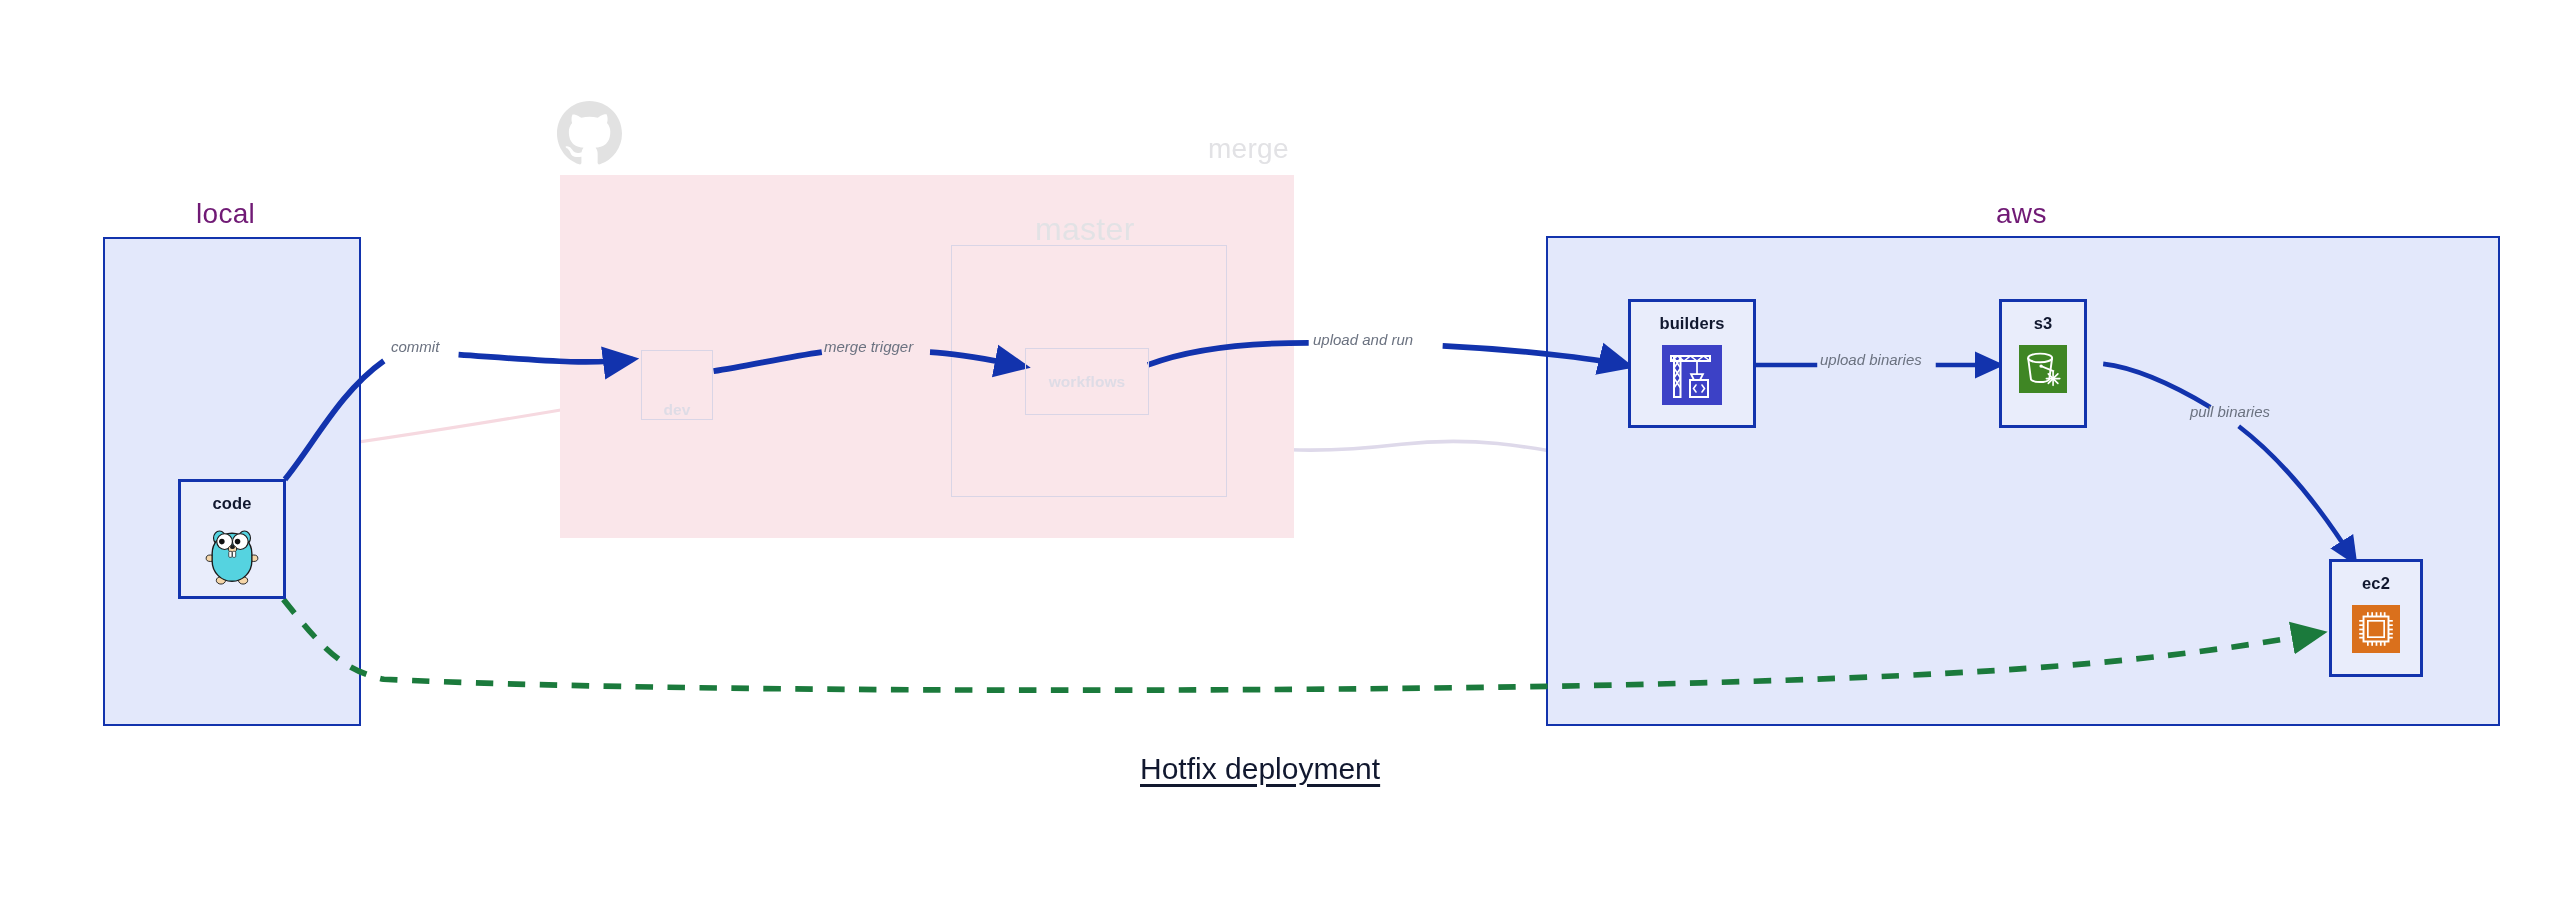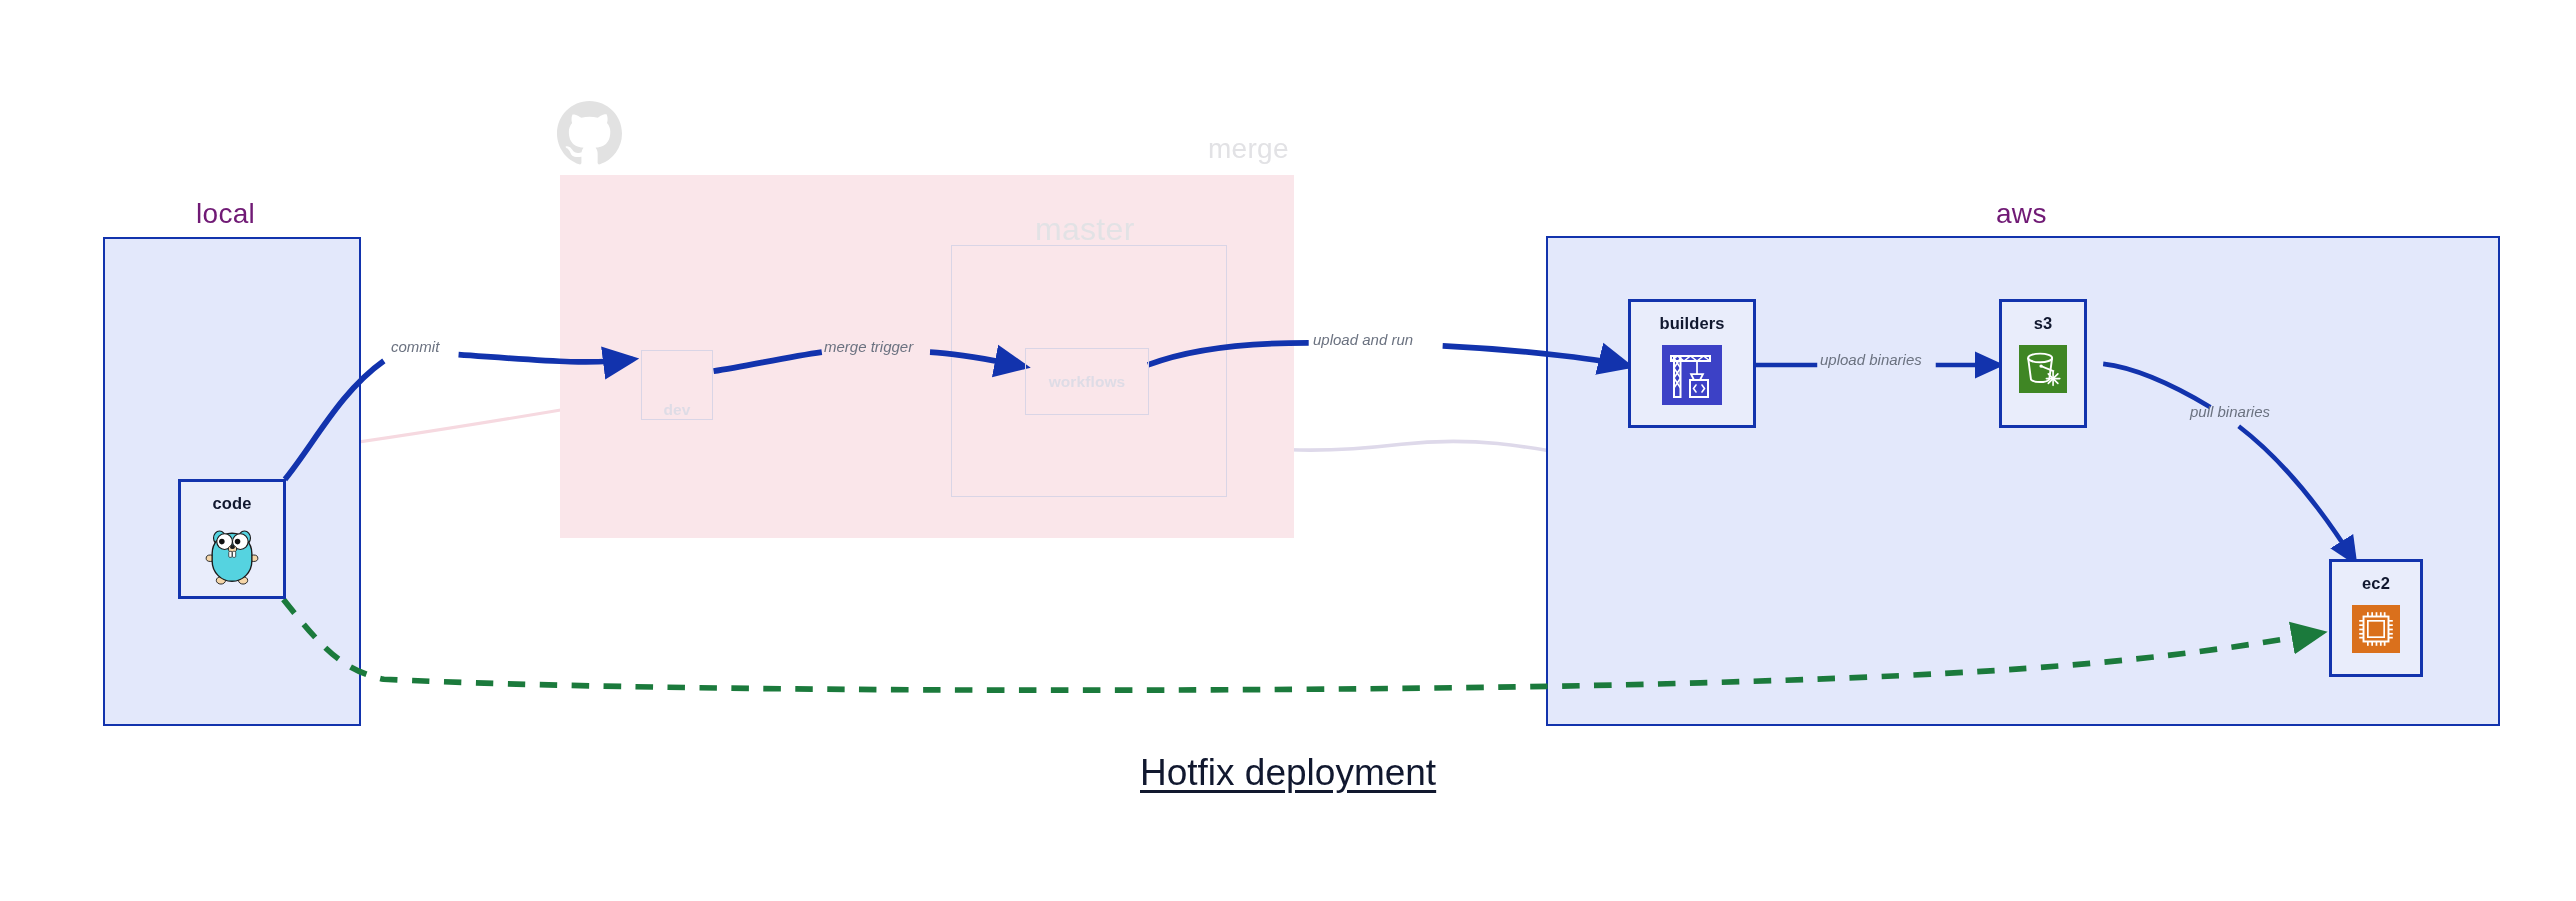--- a/index.html
+++ b/index.html
@@ -113,21 +113,21 @@
     padding: 0 1px;
     line-height: 1;
   }
   .edge-label.on-blue {
     background: transparent;
   }
 
   
   .diagram-title {
     position: absolute;
-    font-size: 37px;
+    font-size: 30px;
     color: #11182f;
     text-decoration: underline;
     text-underline-offset: 5.2px;
     white-space: nowrap;
   }
 </style>
 </head>
 <body>
 
 <div id="canvas">

